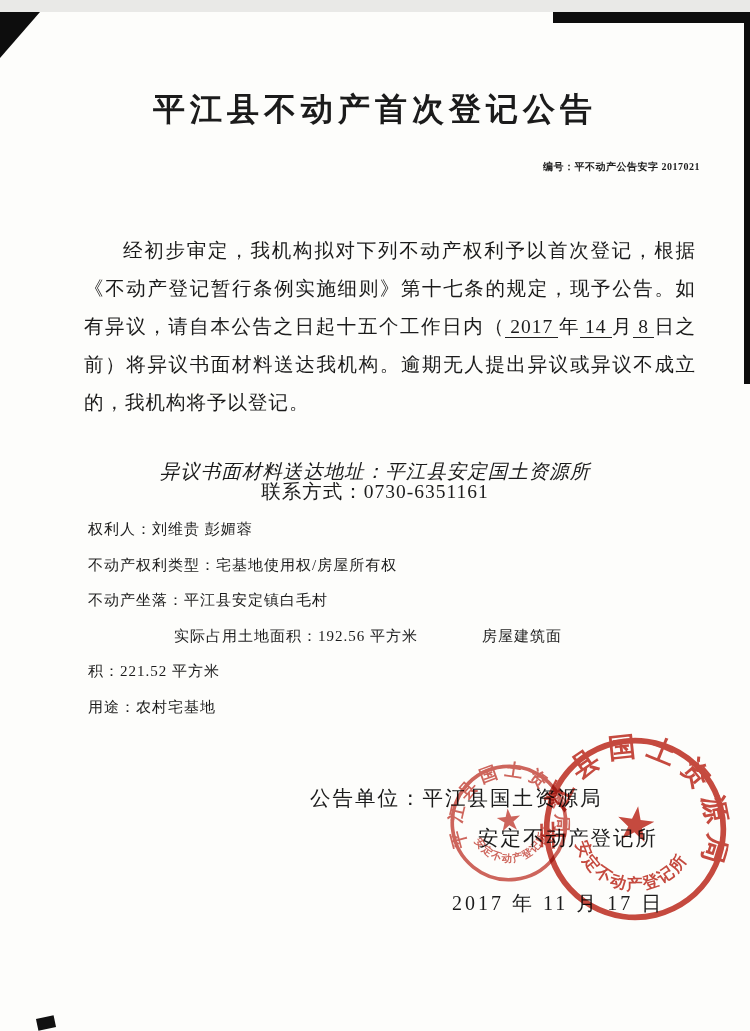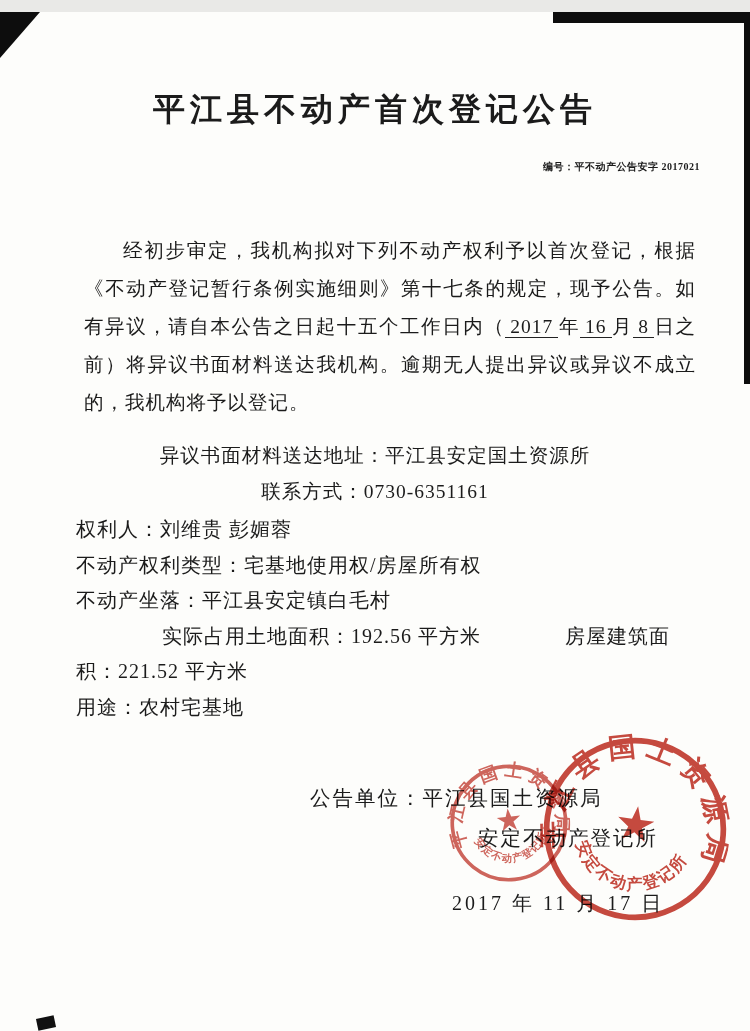--- a/index.html
+++ b/index.html
@@ -39,25 +39,25 @@
   .main-paragraph{
     position:absolute;top:220px;left:84px;width:612px;margin:0;
     font-size:19.5px;line-height:38px;letter-spacing:1px;
     text-align:justify;text-indent:2em;
   }
   .u{border-bottom:1.5px solid #222;padding:0 5px;font-family:Liberation Serif, serif;}
   .center-line{
     position:absolute;left:0;width:100%;text-align:center;
     font-size:19.5px;letter-spacing:1px;
   }
-  .addr{top:430px;}
+  .addr{top:446px;font-style:italic;}
   .contact{top:466px;}
   .details{
-    position:absolute;top:500px;left:76px;width:620px;
-    font-size:20px;line-height:35.5px;letter-spacing:1px;
+    position:absolute;top:500px;left:88px;width:620px;
+    font-size:15px;line-height:35.5px;letter-spacing:1px;
   }
   .detail-line{white-space:pre-wrap;}
   .detail-line.indent{padding-left:86px;}
   .footer-line{position:absolute;font-size:20.5px;letter-spacing:2px;}
   .issuer-1{top:772px;left:310px;}
   .issuer-2{top:812px;left:478px;}
   .date-line{top:878px;left:452px;font-size:20px;letter-spacing:3px;}
   
   .stamp{position:absolute;z-index:20;mix-blend-mode:multiply;}
   .stamp svg{display:block;width:100%;height:100%;}
@@ -77,21 +77,21 @@
 
   <div class="art-corner-tl"></div>
   <div class="art-bar-tr"></div>
   <div class="art-right-strip"></div>
   <div class="art-mark-bl"></div>
   <div class="art-smudge-b"></div>
 
   <h1 class="title">平江县不动产首次登记公告</h1>
   <div class="doc-number">编号：平不动产公告安字 2017021</div>
 
-  <p class="main-paragraph"><span>经初步审定，我机构拟对下列不动产权利予以首次登记，根据《不动产登记暂行条例实施细则》第十七条的规定，现予公告。如有异议，请自本公告之日起十五个工作日内（</span><span class="u">2017</span><span>年</span><span class="u">16</span><span>月</span><span class="u">8</span><span>日之前）将异议书面材料送达我机构。逾期无人提出异议或异议不成立的，我机构将予以登记。</span></p>
+  <p class="main-paragraph"><span>经初步审定，我机构拟对下列不动产权利予以首次登记，根据《不动产登记暂行条例实施细则》第十七条的规定，现予公告。如有异议，请自本公告之日起十五个工作日内（</span><span class="u">2017</span><span>年</span><span class="u">14</span><span>月</span><span class="u">8</span><span>日之前）将异议书面材料送达我机构。逾期无人提出异议或异议不成立的，我机构将予以登记。</span></p>
 
   <div class="center-line addr">异议书面材料送达地址：平江县安定国土资源所</div>
   <div class="center-line contact">联系方式：0730-6351161</div>
 
   <div class="details">
     <div class="detail-line">权利人：刘维贵 彭媚蓉</div>
     <div class="detail-line">不动产权利类型：宅基地使用权/房屋所有权</div>
     <div class="detail-line">不动产坐落：平江县安定镇白毛村</div>
     <div class="detail-line indent">实际占用土地面积：192.56 平方米　　　　房屋建筑面</div>
     <div class="detail-line">积：221.52 平方米</div>

